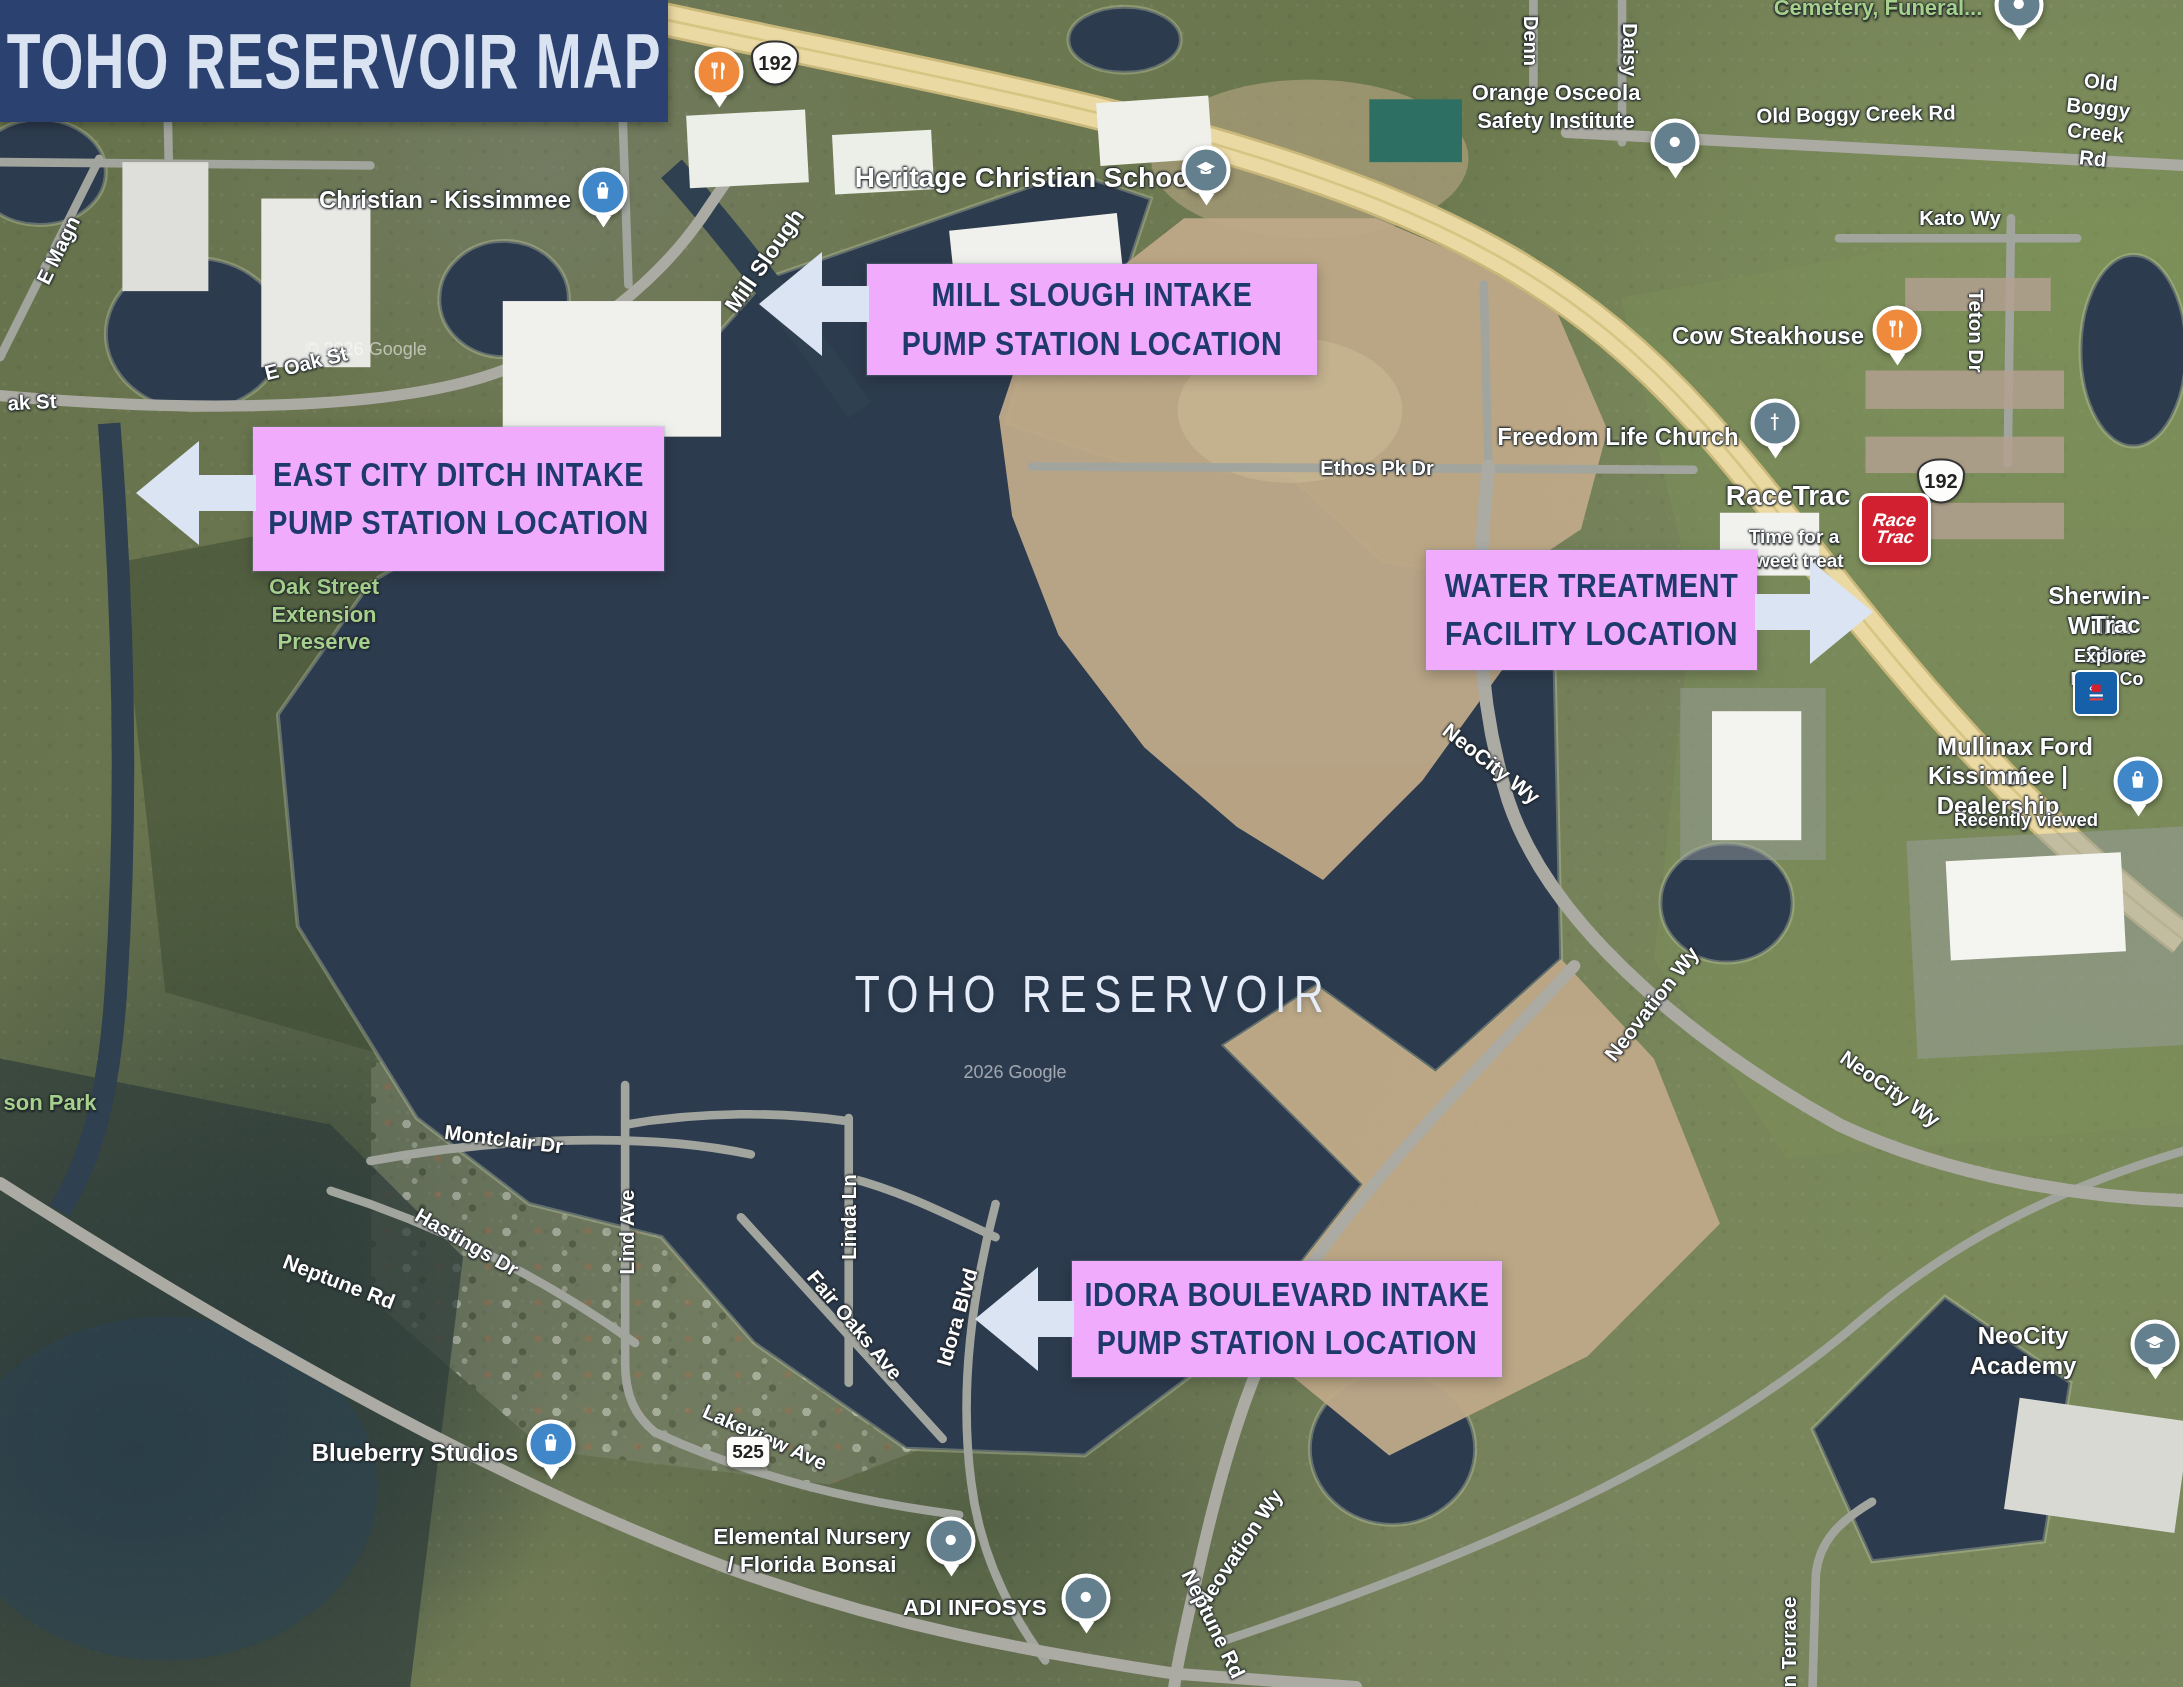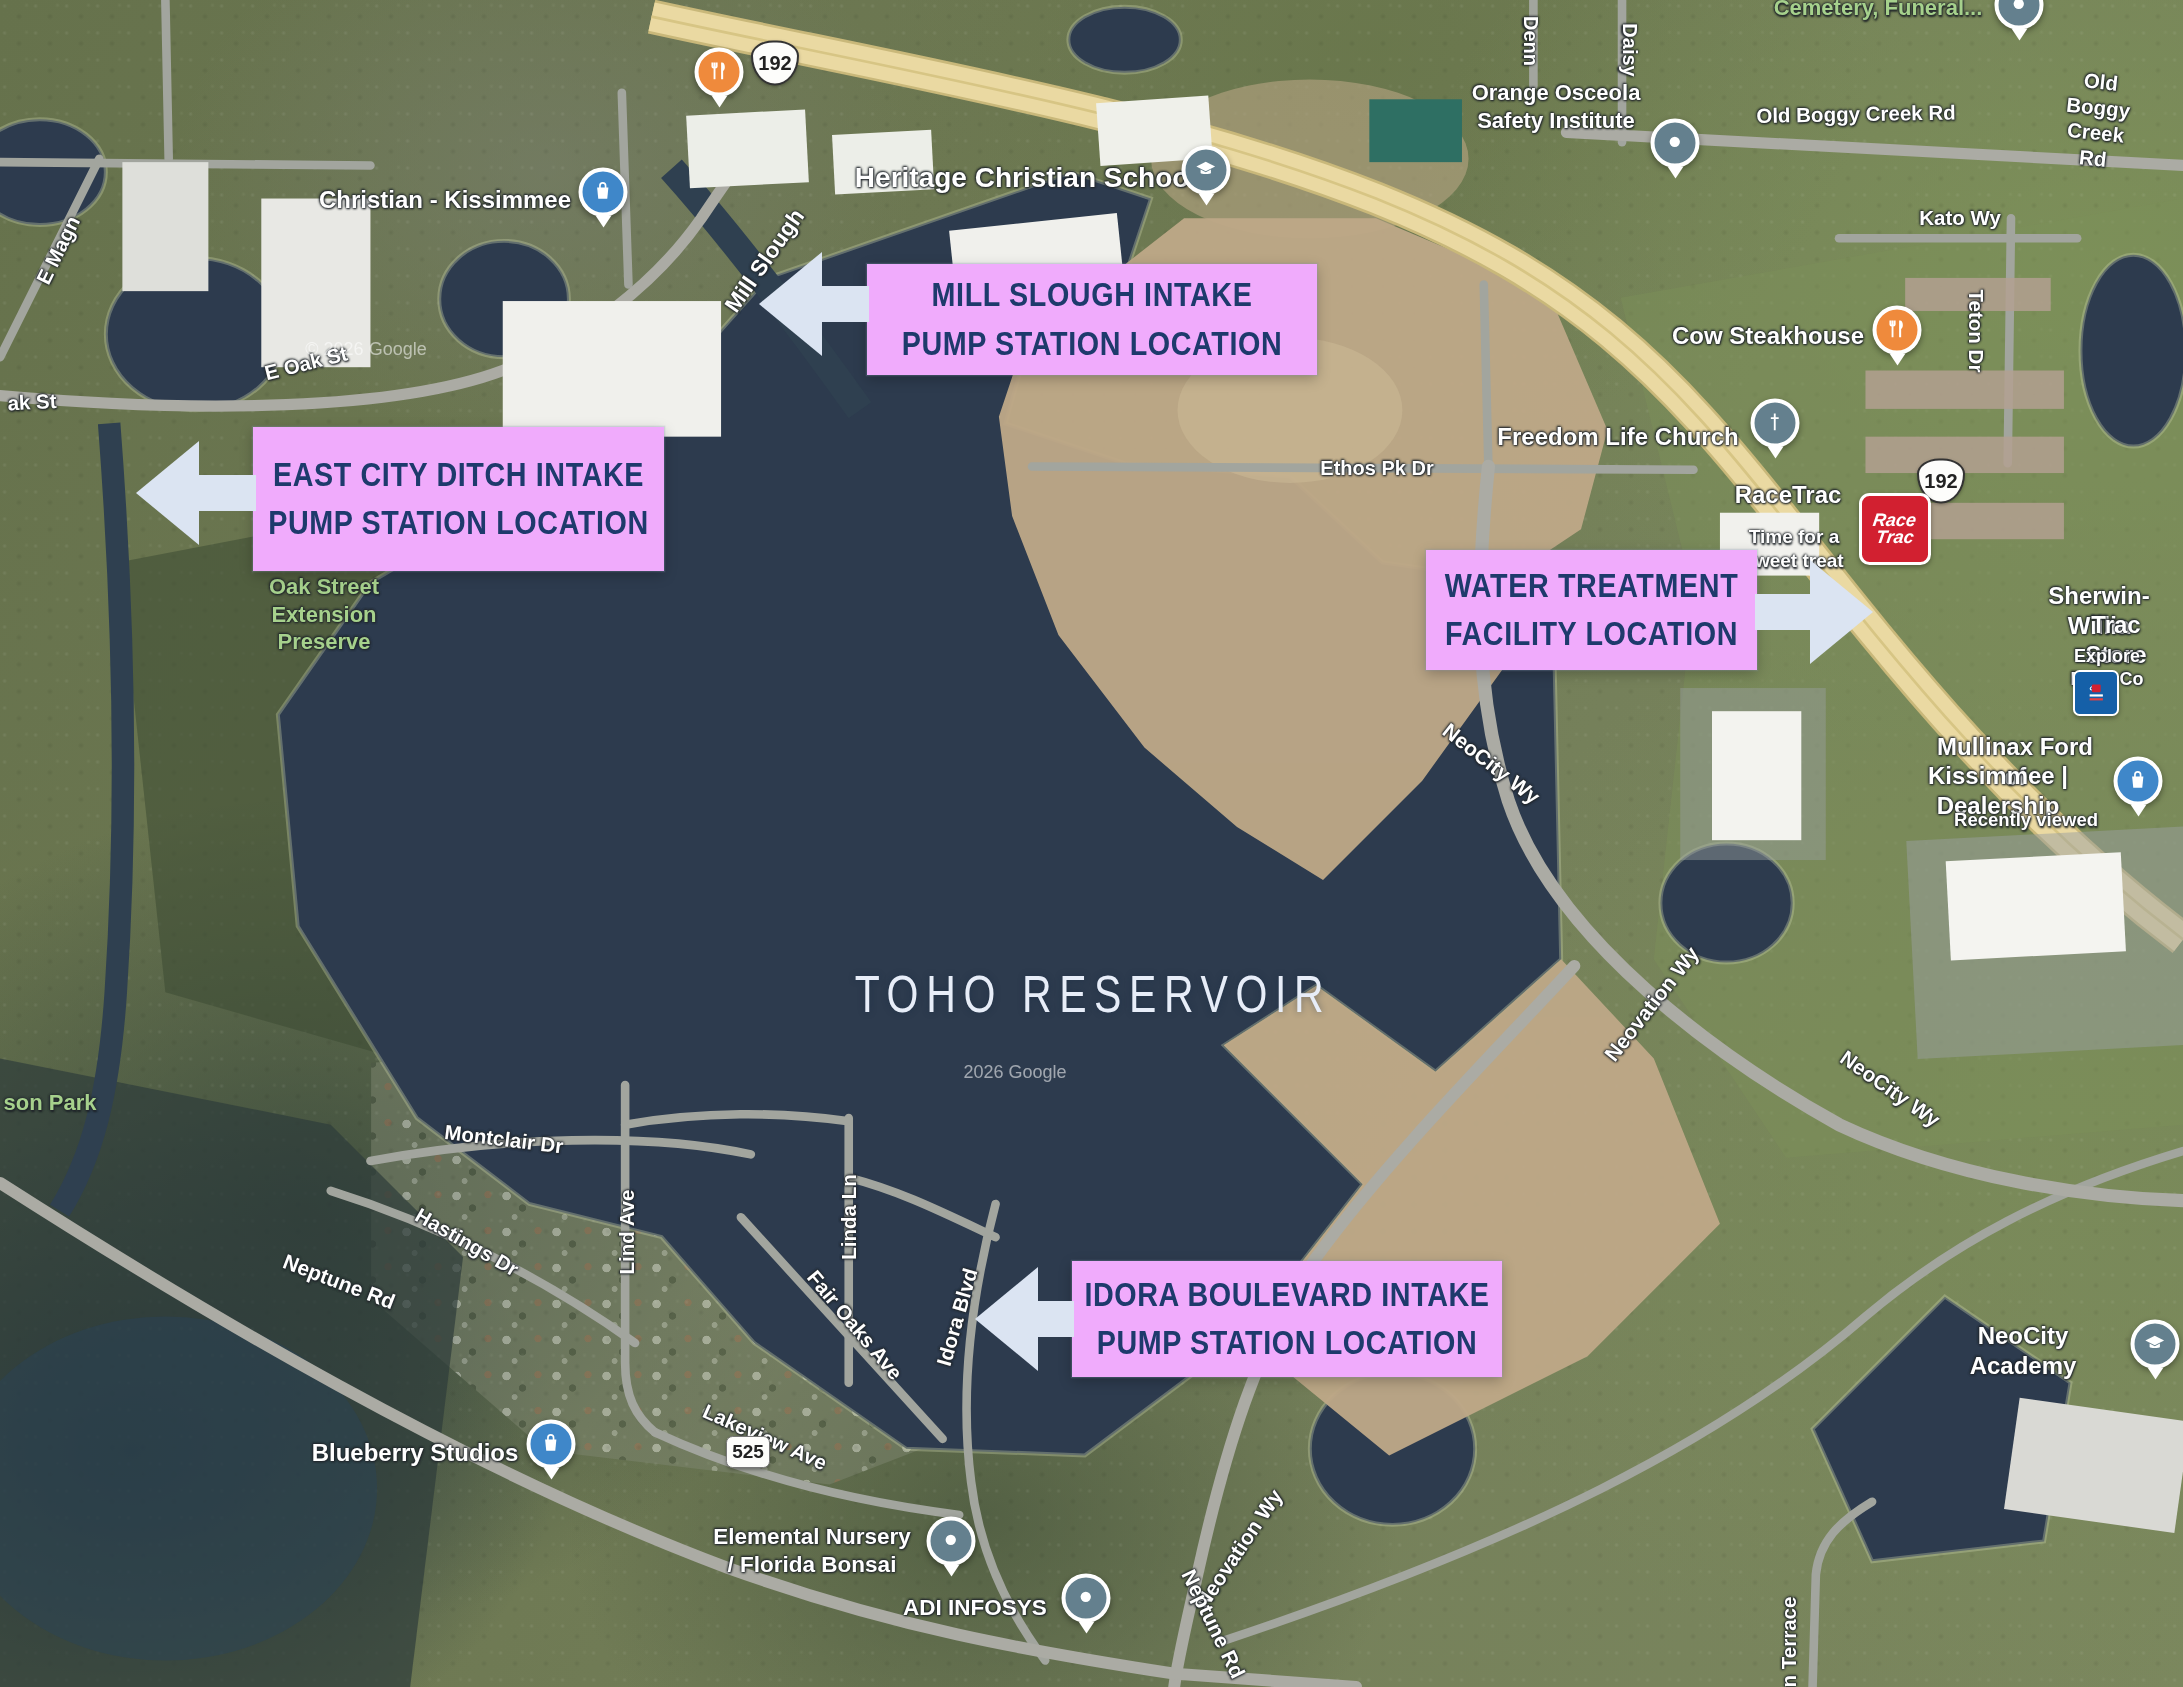--- a/index.html
+++ b/index.html
@@ -181,21 +181,21 @@
       <div class="lbl road" style="left: 1976px; top: 331px; font-size: 20.5px; transform: translate(-50%, -50%) rotate(90deg);">Teton Dr</div>
       <div class="lbl road" style="left: 58px; top: 250px; font-size: 20.5px; transform: translate(-50%, -50%) rotate(-64deg);">E Magn</div>
       <div class="lbl road" style="left: 765px; top: 261px; font-size: 22.5px; transform: translate(-50%, -50%) rotate(-55deg);">Mill Slough</div>
       <div class="lbl road" style="left: 306px; top: 363px; font-size: 20.5px; transform: translate(-50%, -50%) rotate(-14deg);">E Oak St</div>
       <div class="lbl road" style="left: 32px; top: 402px; font-size: 20.5px; transform: translate(-50%, -50%) rotate(-3deg);">ak St</div>
       <div class="lbl park" style="left: 324px; top: 614px; font-size: 22px; transform: translate(-50%, -50%) rotate(0deg);">Oak Street
 Extension
 Preserve</div>
       <div class="lbl road" style="left: 1377px; top: 468px; font-size: 20px; transform: translate(-50%, -50%) rotate(0deg);">Ethos Pk Dr</div>
       <div class="lbl poi" style="left: 1618px; top: 437px; font-size: 24px; transform: translate(-50%, -50%) rotate(0deg);">Freedom Life Church</div>
-      <div class="lbl poi" style="left: 1788px; top: 495px; font-size: 24px; transform: translate(-50%, -50%) rotate(0deg);">RaceTrac</div>
+      <div class="lbl poi" style="left: 1788px; top: 495px; font-size: 28px; transform: translate(-50%, -50%) rotate(0deg);">RaceTrac</div>
       <div class="lbl poi" style="left: 1794px; top: 549px; font-size: 19px; transform: translate(-50%, -50%) rotate(0deg);">Time for a
 sweet treat</div>
       <div class="lbl poi" style="left: 2099px; top: 611px; font-size: 24px; transform: translate(-50%, -50%) rotate(0deg);">Sherwin-Willia</div>
       <div class="lbl poi" style="left: 2116px; top: 640px; font-size: 24px; transform: translate(-50%, -50%) rotate(0deg);">Trac Store</div>
       <div class="lbl poi" style="left: 2107px; top: 667px; font-size: 18px; transform: translate(-50%, -50%) rotate(0deg);">Explore Paint Co</div>
       <div class="lbl poi" style="left: 2015px; top: 762px; font-size: 24px; transform: translate(-50%, -50%) rotate(0deg);">Mullinax Ford of</div>
       <div class="lbl poi" style="left: 1998px; top: 791px; font-size: 24px; transform: translate(-50%, -50%) rotate(0deg);">Kissimmee | Dealership</div>
       <div class="lbl poi" style="left: 2026px; top: 820px; font-size: 18.5px; transform: translate(-50%, -50%) rotate(0deg);">Recently viewed</div>
       <div class="lbl poi" style="left: 1768px; top: 336px; font-size: 24px; transform: translate(-50%, -50%) rotate(0deg);">Cow Steakhouse</div>
       <div class="lbl road" style="left: 1491px; top: 764px; font-size: 21px; transform: translate(-50%, -50%) rotate(38deg);">NeoCity Wy</div>
@@ -340,14 +340,17 @@
         </div>
       </div>
       <div class="arrow-head" style="width: 0px; height: 0px; border-top: 52px solid transparent; border-bottom: 52px solid transparent; top: 1267px; left: 975px; border-right: 63px solid rgb(219, 228, 242);"></div>
       <div class="arrow-shaft" style="left: 1036px; top: 1301px; width: 38px; height: 36px;"></div>
     </div>
   <div id="watermarks-layer">
       <div class="wm" style="left: 366px; top: 349px;">© 2026 Google</div>
       <div class="wm" style="left: 1015px; top: 1072px;">2026 Google</div>
     </div>
 
+  <div class="banner">
+    <span>TOHO RESERVOIR MAP</span>
+  </div>
 </div>
 
 
 </body></html>

